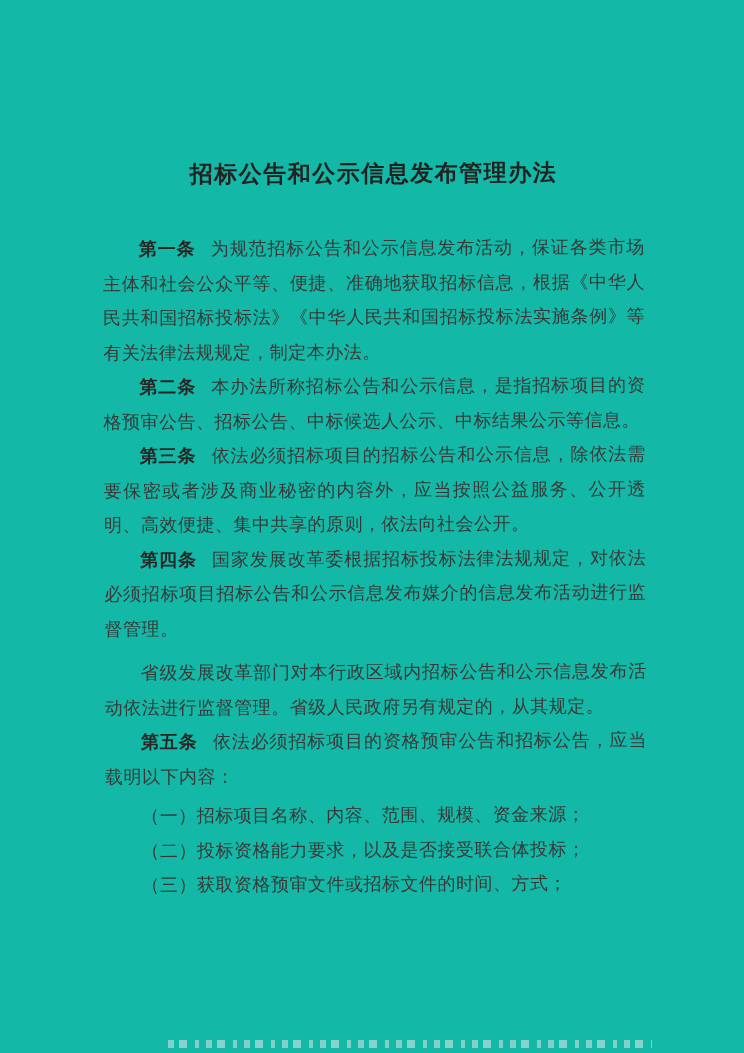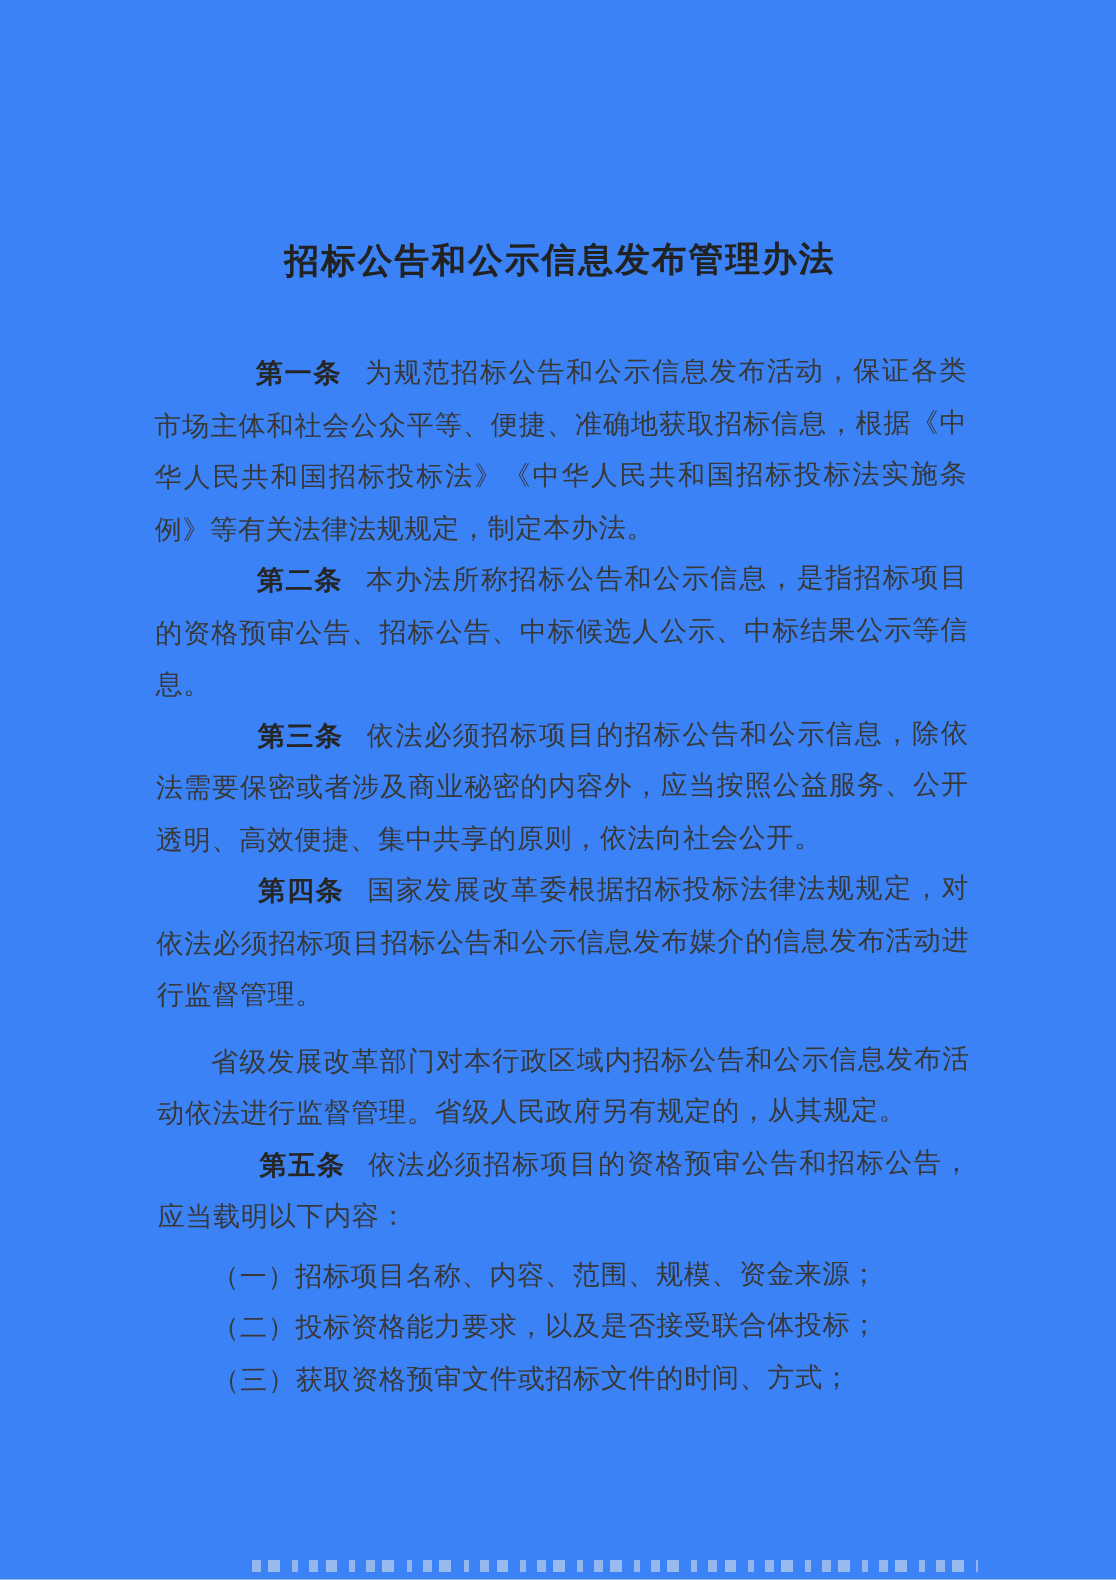--- a/index.html
+++ b/index.html
@@ -5,21 +5,21 @@
   html, body {
     margin: 0;
     padding: 0;
     background: #e9e9e9;
     font-family: "Liberation Serif", serif;
   }
   .page {
     position: relative;
     width: 744px;
     height: 1053px;
-    background: #3b82f6;
+    background: #14b8a6;
     overflow: hidden;
     box-shadow: 0 0 4px rgba(0,0,0,0.15);
   }
   .content {
     position: absolute;
     left: 104px;
     top: 158px;
     width: 542px;
     transform: rotate(-0.25deg);
     color: #333333;
@@ -46,21 +46,20 @@
   .para.spaced {
     margin-top: 10px;
   }
   .para.item-first {
     margin-top: 5px;
   }
   .lbl {
     font-weight: bold;
     color: #262626;
     margin-right: 0.85em;
-    margin-left: 32px;
   }
   .lbl:empty {
     display: none;
     margin-right: 0;
   }
   
   .bleed-strip {
     position: absolute;
     left: 168px;
     top: 1040px;

